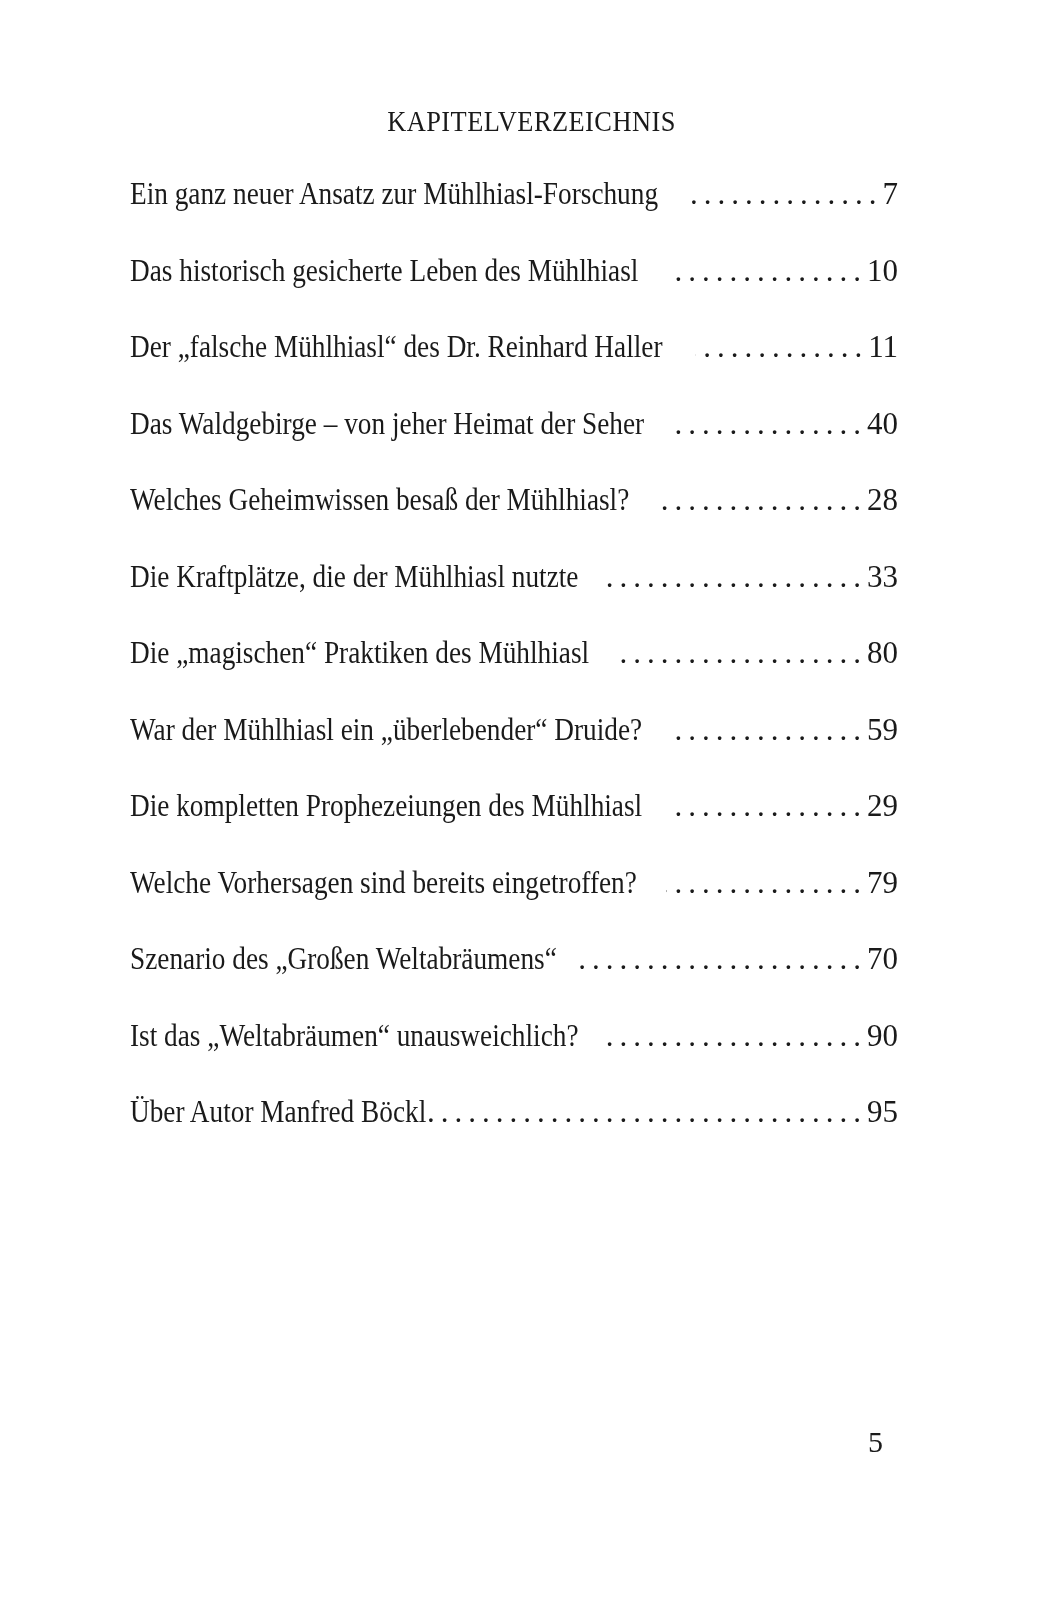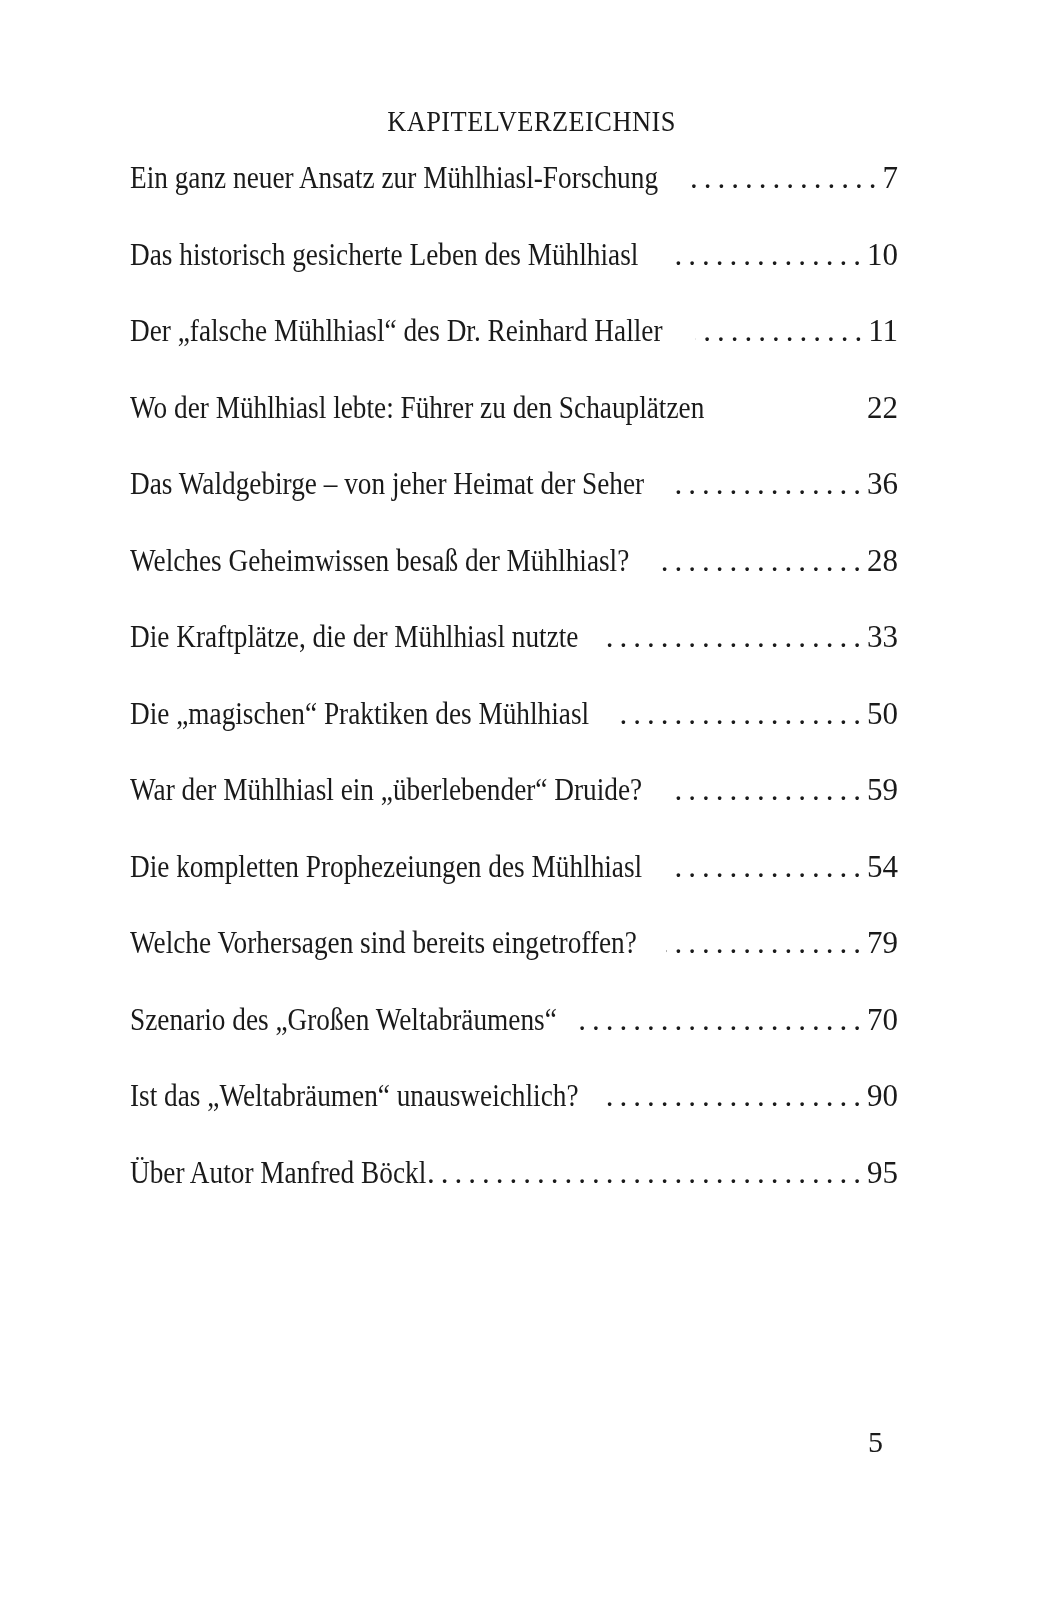--- a/index.html
+++ b/index.html
@@ -1,20 +1,20 @@
 <!DOCTYPE html>
 <html><head>
 <meta charset="utf-8">
 <style>
   html, body { margin:0; padding:0; background:#ffffff; }
   body { width:1063px; height:1615px; position:relative; overflow:hidden;
          font-family:"Liberation Serif","DejaVu Serif",serif; color:#1a1a1a; }
   .title { position:absolute; top:104px; left:0; width:1063px; text-align:center;
            font-size:30px; letter-spacing:0.5px; transform:scaleX(0.88); transform-origin:center; }
-  .toc { position:absolute; left:130px; width:768px; top:160px; }
+  .toc { position:absolute; left:130px; width:768px; top:176px; }
   .entry { display:flex; align-items:baseline; height:76.5px; font-size:31px; white-space:nowrap; }
   .entry .t { display:inline-block; transform:scaleX(0.88); transform-origin:left; flex:0 0 auto; }
   .entry .dots { flex:1 1 auto; overflow:hidden; letter-spacing:6px; text-align:right; direction:rtl; margin-left:-40px; }
   .entry .p { flex:0 0 auto; }
   .pagenum { position:absolute; left:868px; top:1425px; font-size:30px; }
 </style>
 </head>
 <body>
 
 <div class="title">KAPITELVERZEICHNIS</div>
@@ -29,53 +29,48 @@
       <span class="t">Das historisch gesicherte Leben des Mühlhiasl</span>
       <span class="dots">........................................................</span>
       <span class="p">10</span>
     </div>
   <div class="entry">
       <span class="t">Der „falsche Mühlhiasl“ des Dr. Reinhard Haller</span>
       <span class="dots">........................................................</span>
       <span class="p">11</span>
     </div>
   <div class="entry">
-      <span class="t">Wo der Mühlhiasl lebte: Führer zu den Schauplätzen</span>
-      <span class="dots"></span>
-      <span class="p">22</span>
-    </div>
-  <div class="entry">
       <span class="t">Das Waldgebirge – von jeher Heimat der Seher</span>
       <span class="dots">........................................................</span>
-      <span class="p">36</span>
+      <span class="p">40</span>
     </div>
   <div class="entry">
       <span class="t">Welches Geheimwissen besaß der Mühlhiasl?</span>
       <span class="dots">........................................................</span>
       <span class="p">28</span>
     </div>
   <div class="entry">
       <span class="t">Die Kraftplätze, die der Mühlhiasl nutzte</span>
       <span class="dots">........................................................</span>
       <span class="p">33</span>
     </div>
   <div class="entry">
       <span class="t">Die „magischen“ Praktiken des Mühlhiasl</span>
       <span class="dots">........................................................</span>
-      <span class="p">50</span>
+      <span class="p">80</span>
     </div>
   <div class="entry">
       <span class="t">War der Mühlhiasl ein „überlebender“ Druide?</span>
       <span class="dots">........................................................</span>
       <span class="p">59</span>
     </div>
   <div class="entry">
       <span class="t">Die kompletten Prophezeiungen des Mühlhiasl</span>
       <span class="dots">........................................................</span>
-      <span class="p">54</span>
+      <span class="p">29</span>
     </div>
   <div class="entry">
       <span class="t">Welche Vorhersagen sind bereits eingetroffen?</span>
       <span class="dots">........................................................</span>
       <span class="p">79</span>
     </div>
   <div class="entry">
       <span class="t">Szenario des „Großen Weltabräumens“</span>
       <span class="dots">........................................................</span>
       <span class="p">70</span>

